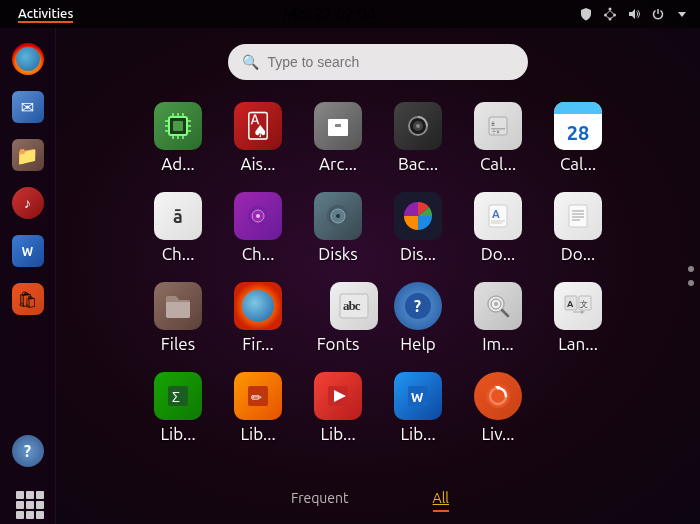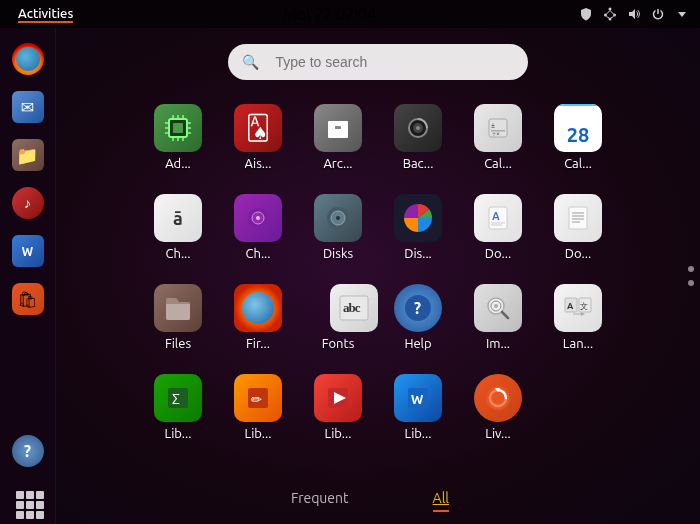--- a/index.html
+++ b/index.html
@@ -143,21 +143,20 @@
       padding: 0 14px;
       gap: 8px;
     }
     .search-bar input {
       background: transparent;
       border: none;
       outline: none;
       font-size: 14px;
       color: #f97316;
       width: 100%;
-      margin-left: 8px;
     }
     .search-icon-svg {
       color: #888;
       font-size: 14px;
     }
 
     
     .app-grid {
       display: grid;
       grid-template-columns: repeat(6, 80px);
@@ -180,21 +179,21 @@
       width: 48px;
       height: 48px;
       border-radius: 10px;
       display: flex;
       align-items: center;
       justify-content: center;
       font-size: 24px;
     }
     .app-label {
       color: white;
-      font-size: 13px;
+      font-size: 17px;
       text-align: center;
       text-shadow: 0 1px 2px rgba(0,0,0,0.8);
       max-width: 72px;
       overflow: hidden;
       text-overflow: ellipsis;
       white-space: nowrap;
     }
 
     
     .icon-cpu {
@@ -313,21 +312,21 @@
       height: 14px;
       display: flex;
       align-items: center;
       justify-content: center;
     }
     .calendar-num {
       font-size: 20px;
       font-weight: bold;
       color: #1565c0;
       line-height: 1;
-      padding-top: 12px;
+      padding-top: 2px;
       text-align: center;
     }
 
     
     .pie-icon {
       width: 48px; height: 48px;
       border-radius: 10px;
       background: #1a1a2e;
       display: flex;
       align-items: center;

